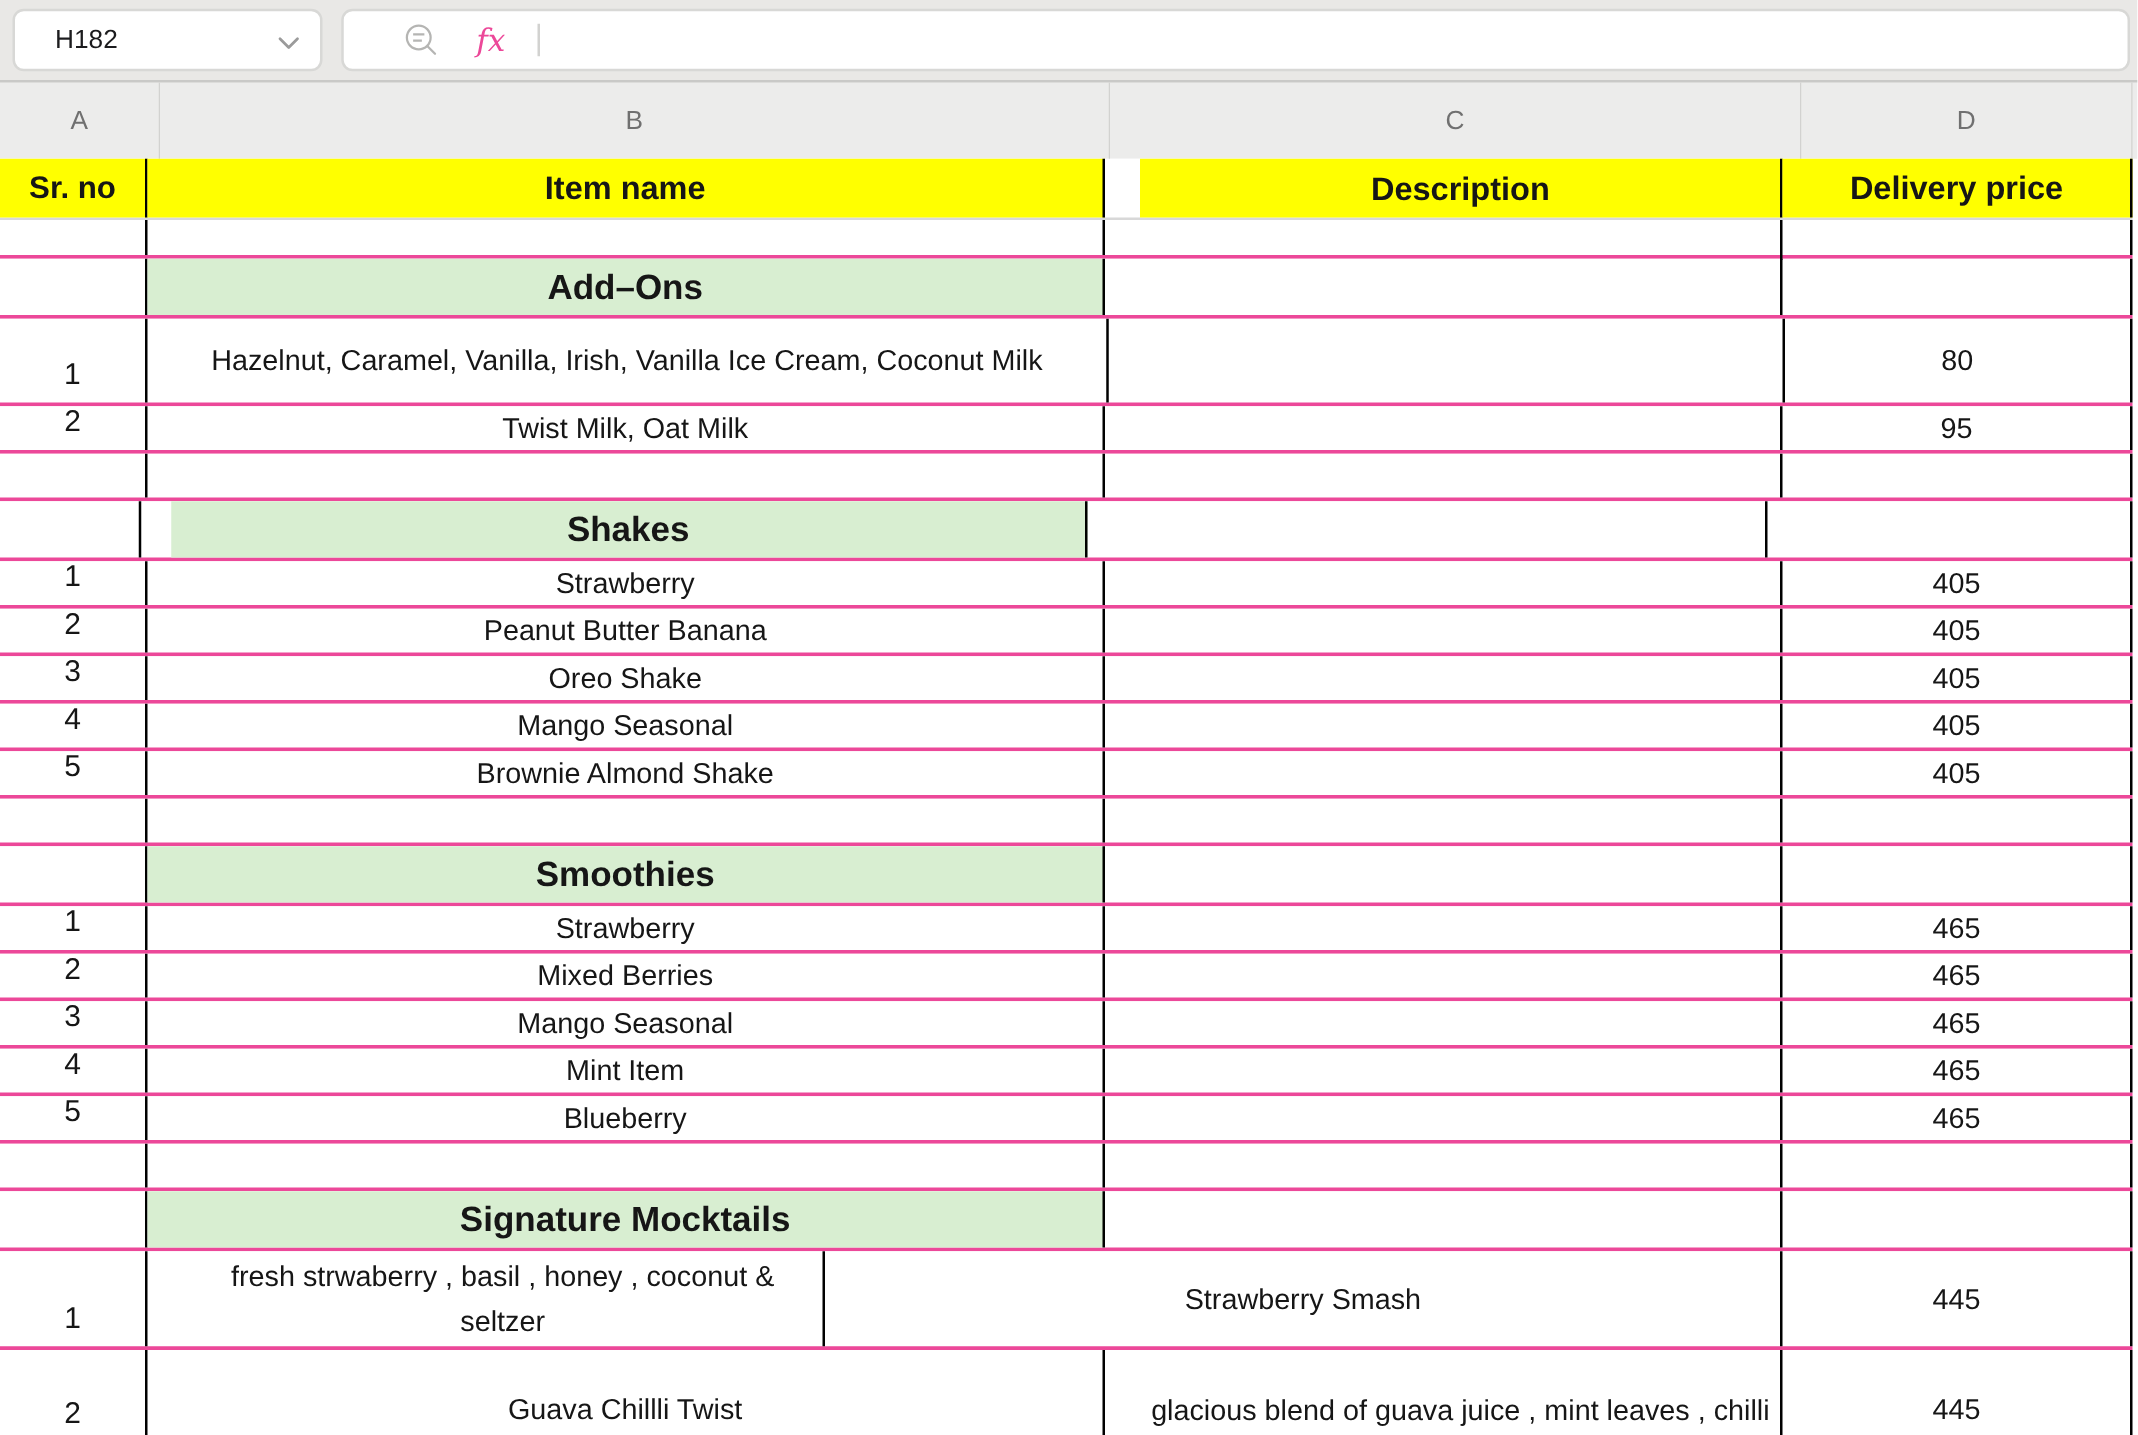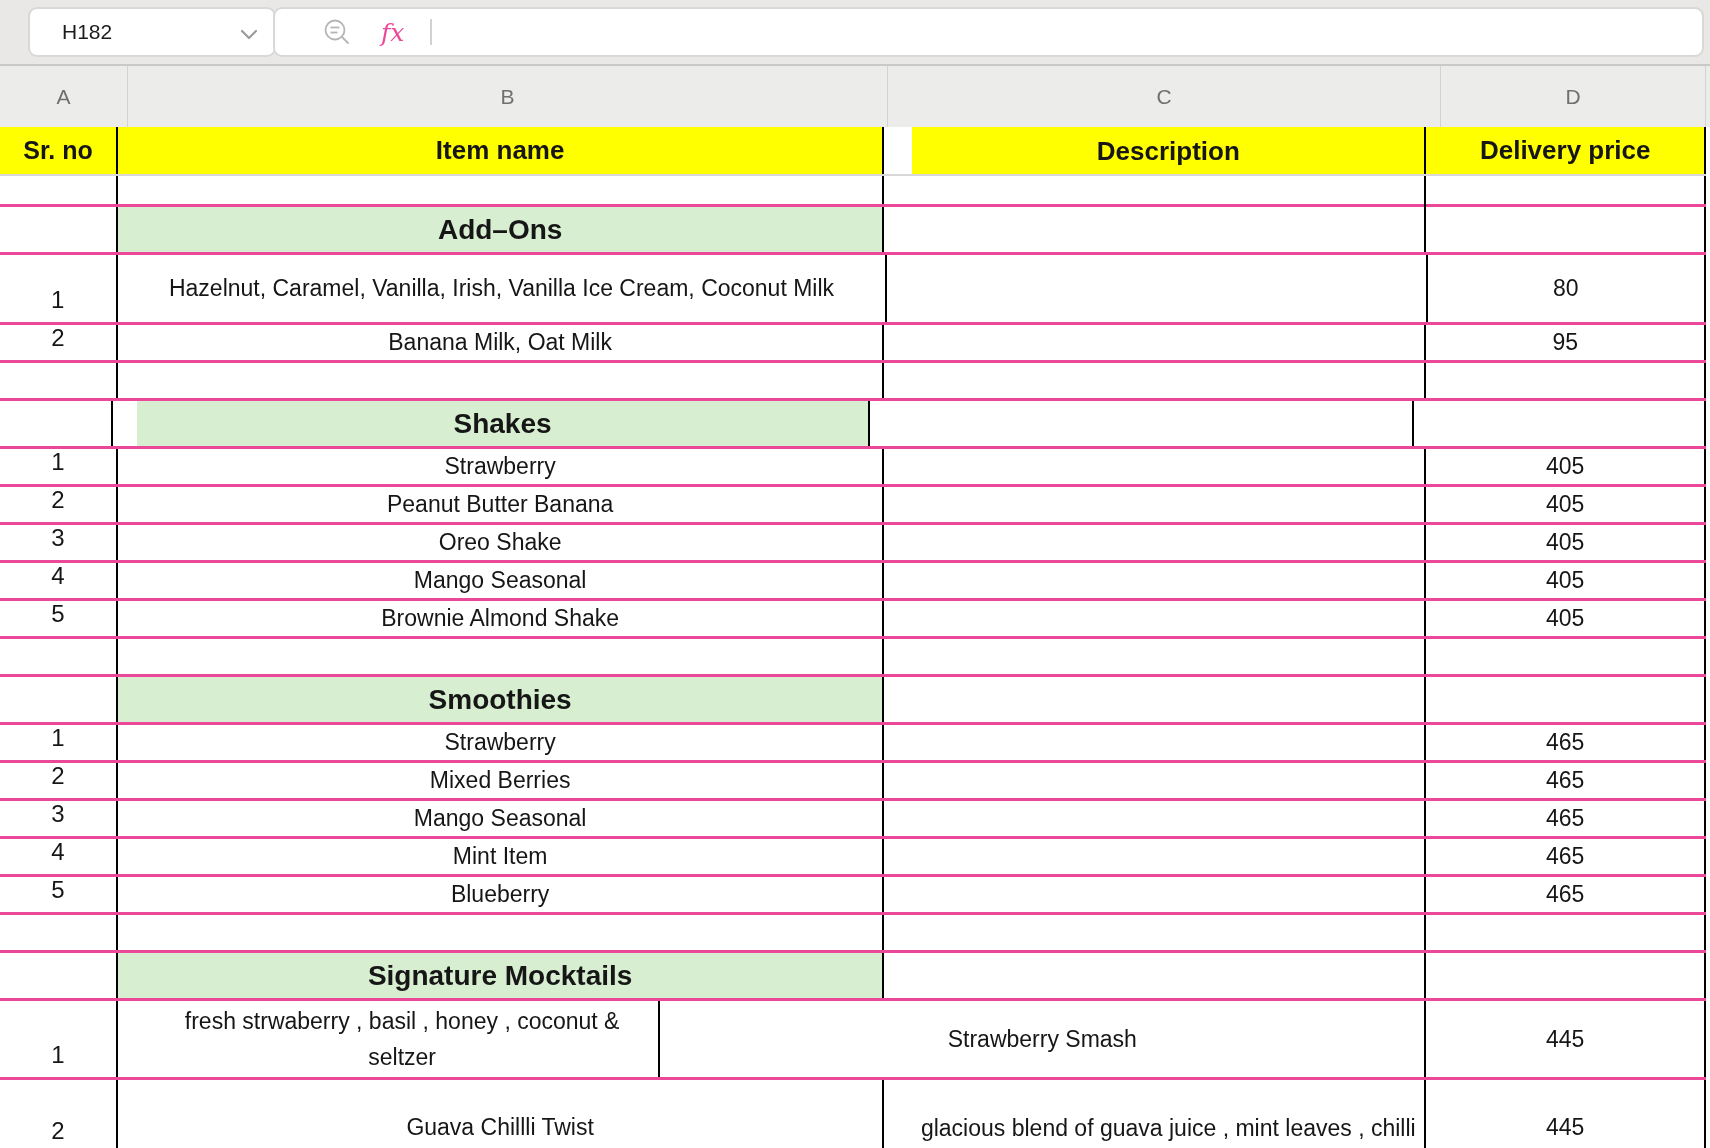--- a/index.html
+++ b/index.html
@@ -7,21 +7,21 @@
     width:1710px;height:1148px;overflow:hidden;background:#fff;
     font-family:"Liberation Sans","DejaVu Sans",sans-serif;color:#161616;
     -webkit-font-smoothing:antialiased;
   }
   
   .topbar{
     position:relative;height:64px;background:#e9e8e6;
     border-bottom:2px solid #c9c9c7;
   }
   .namebox{
-    position:absolute;left:28px;top:7px;width:244px;height:46px;
+    position:absolute;left:10px;top:7px;width:244px;height:46px;
     background:#fff;border:2px solid #d8d8d6;border-radius:9px;
     display:flex;align-items:center;
   }
   .namebox-text{margin-left:32px;font-size:21px;color:#1c1c1e;}
   .nb-chevron{position:absolute;right:16px;top:20px;}
   .formulabar{
     position:absolute;left:273px;top:7px;right:6px;height:46px;
     background:#fff;border:2px solid #d8d8d6;border-radius:9px;
     display:flex;align-items:center;
   }
@@ -107,21 +107,21 @@
         <div class="cell d"></div>
       </div>
       <div class="row" style="height: 67px;">
         <div class="cell a sr">1</div>
         <div class="cell b tight">Hazelnut, Caramel, Vanilla, Irish, Vanilla Ice Cream, Coconut Milk</div>
         <div class="cell c"></div>
         <div class="cell d">80</div>
       </div>
       <div class="row" style="height: 35px;">
         <div class="cell a sr">2</div>
-        <div class="cell b">Banana Milk, Oat Milk</div>
+        <div class="cell b">Twist Milk, Oat Milk</div>
         <div class="cell c"></div>
         <div class="cell d">95</div>
       </div>
       <div class="row" style="height: 35px;">
         <div class="cell a"></div>
         <div class="cell b"></div>
         <div class="cell c"></div>
         <div class="cell d"></div>
       </div>
       <div class="row" style="height: 45px; gap: 24px;">

